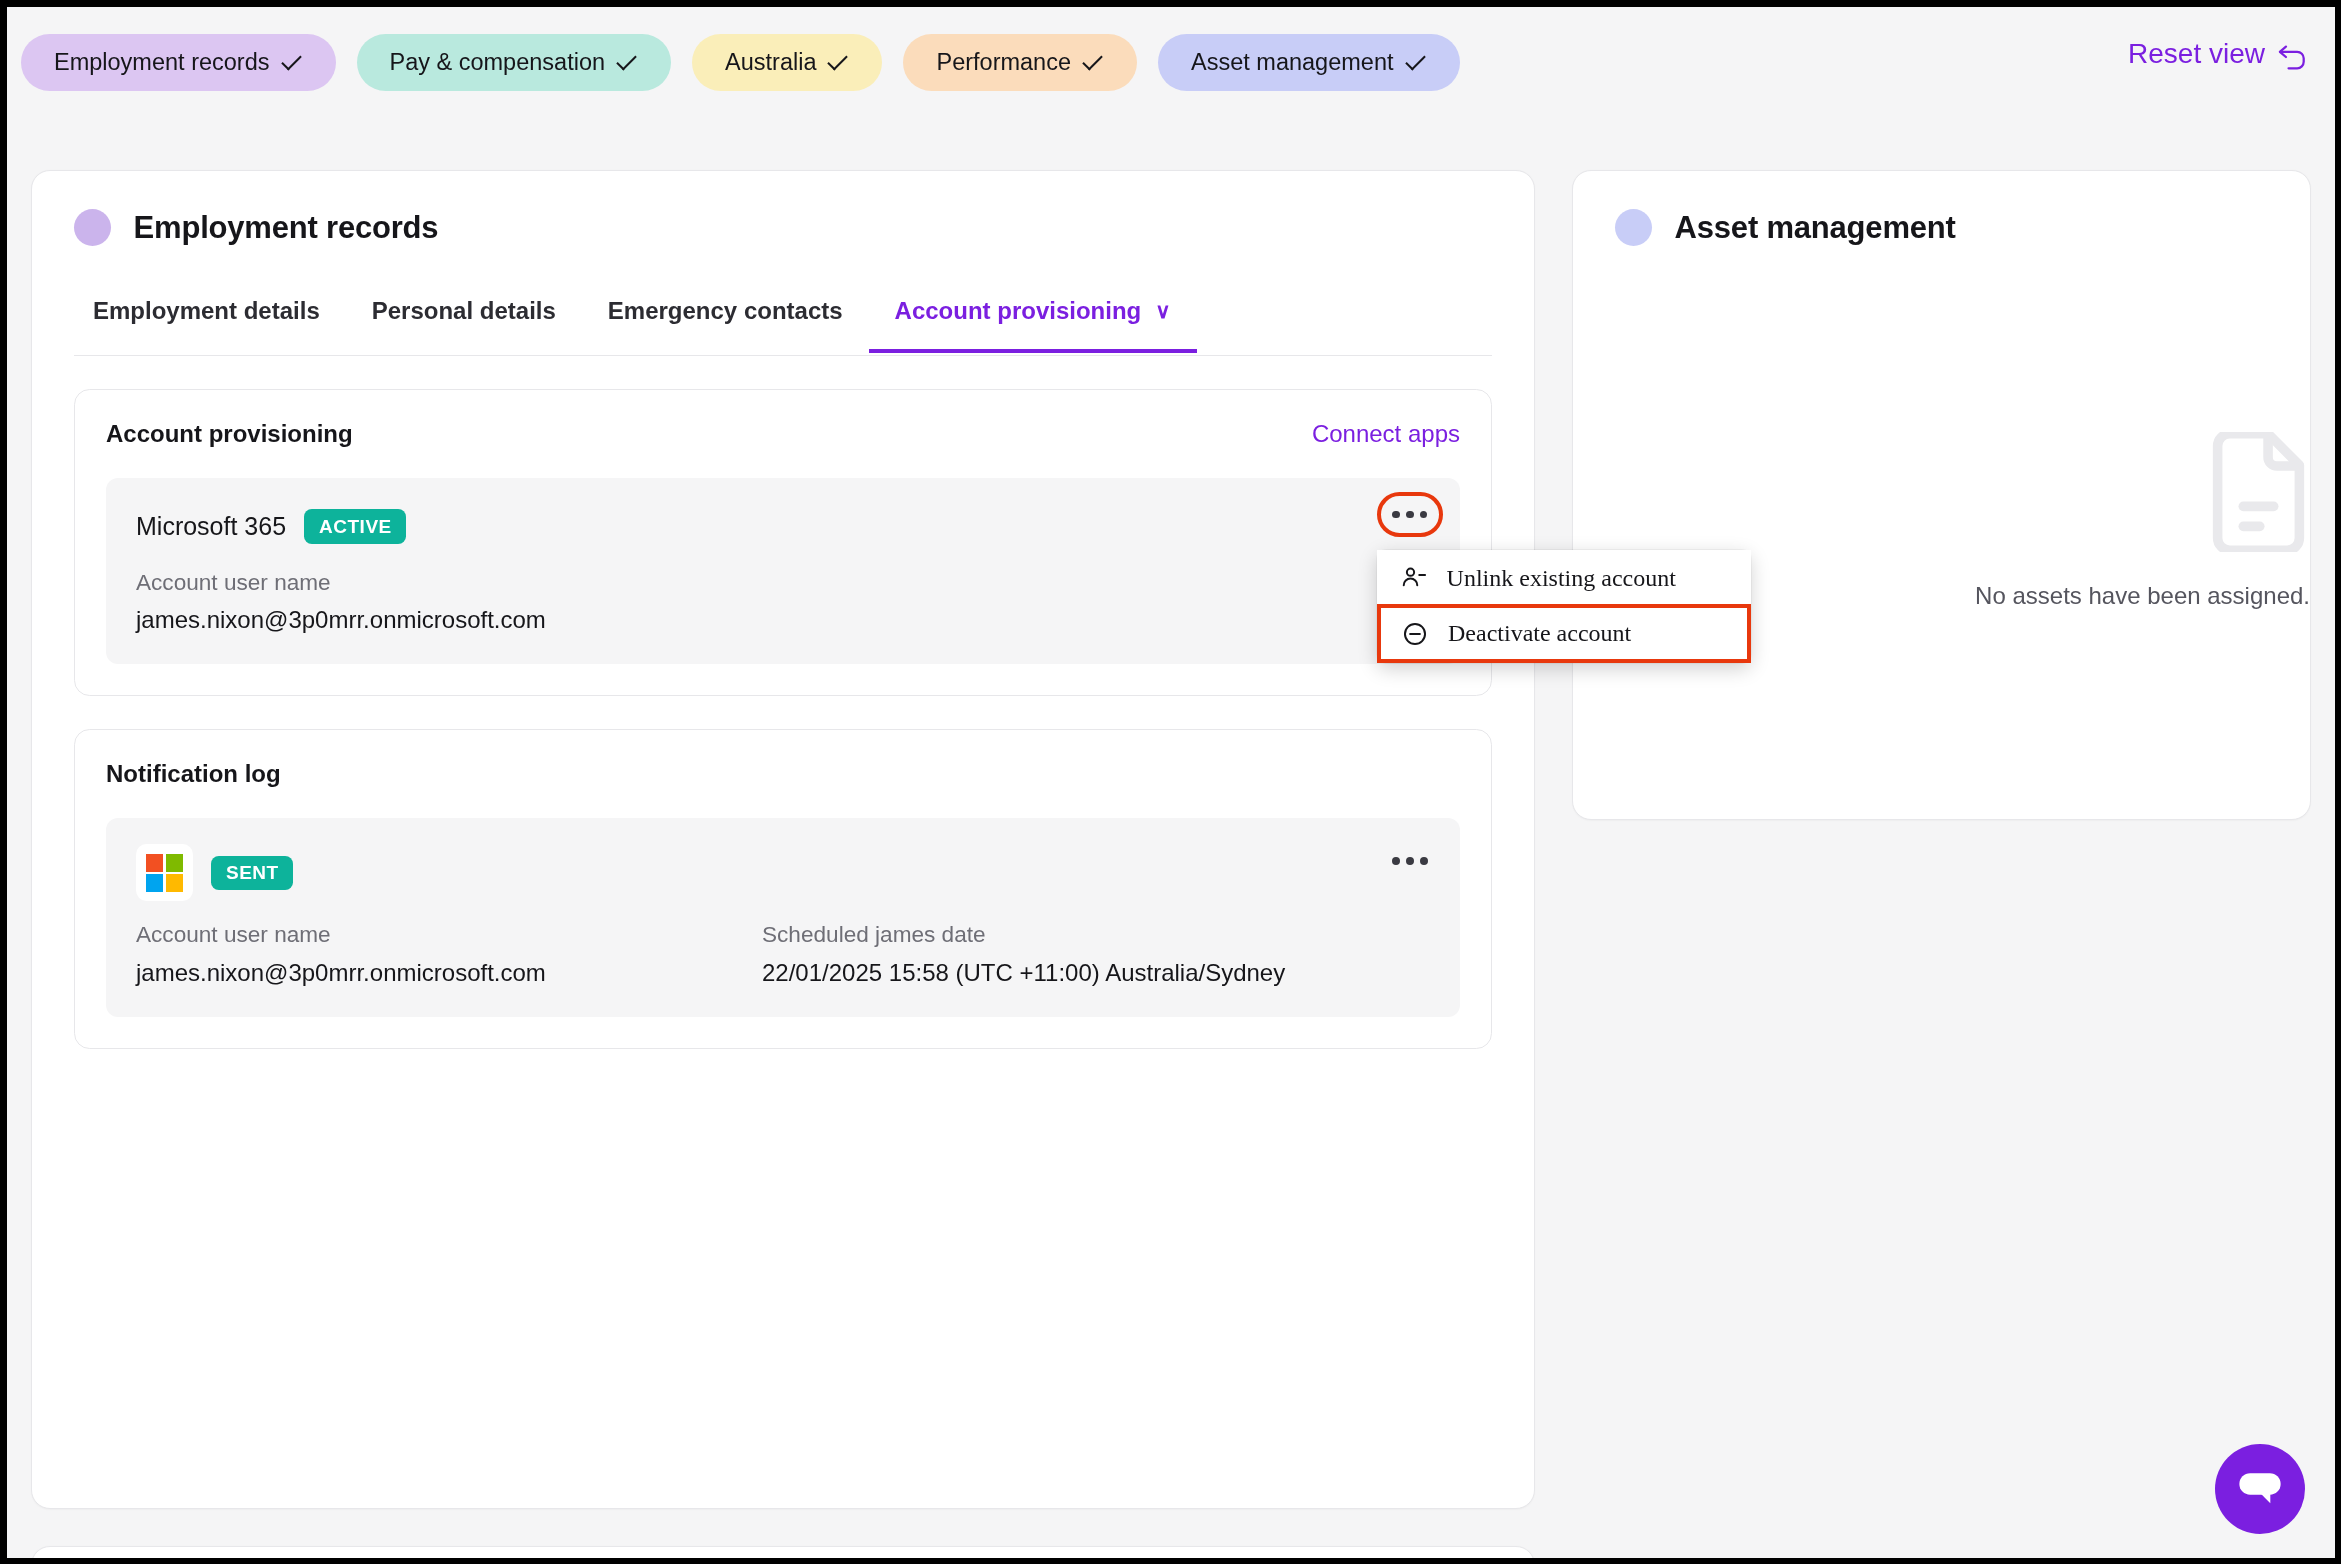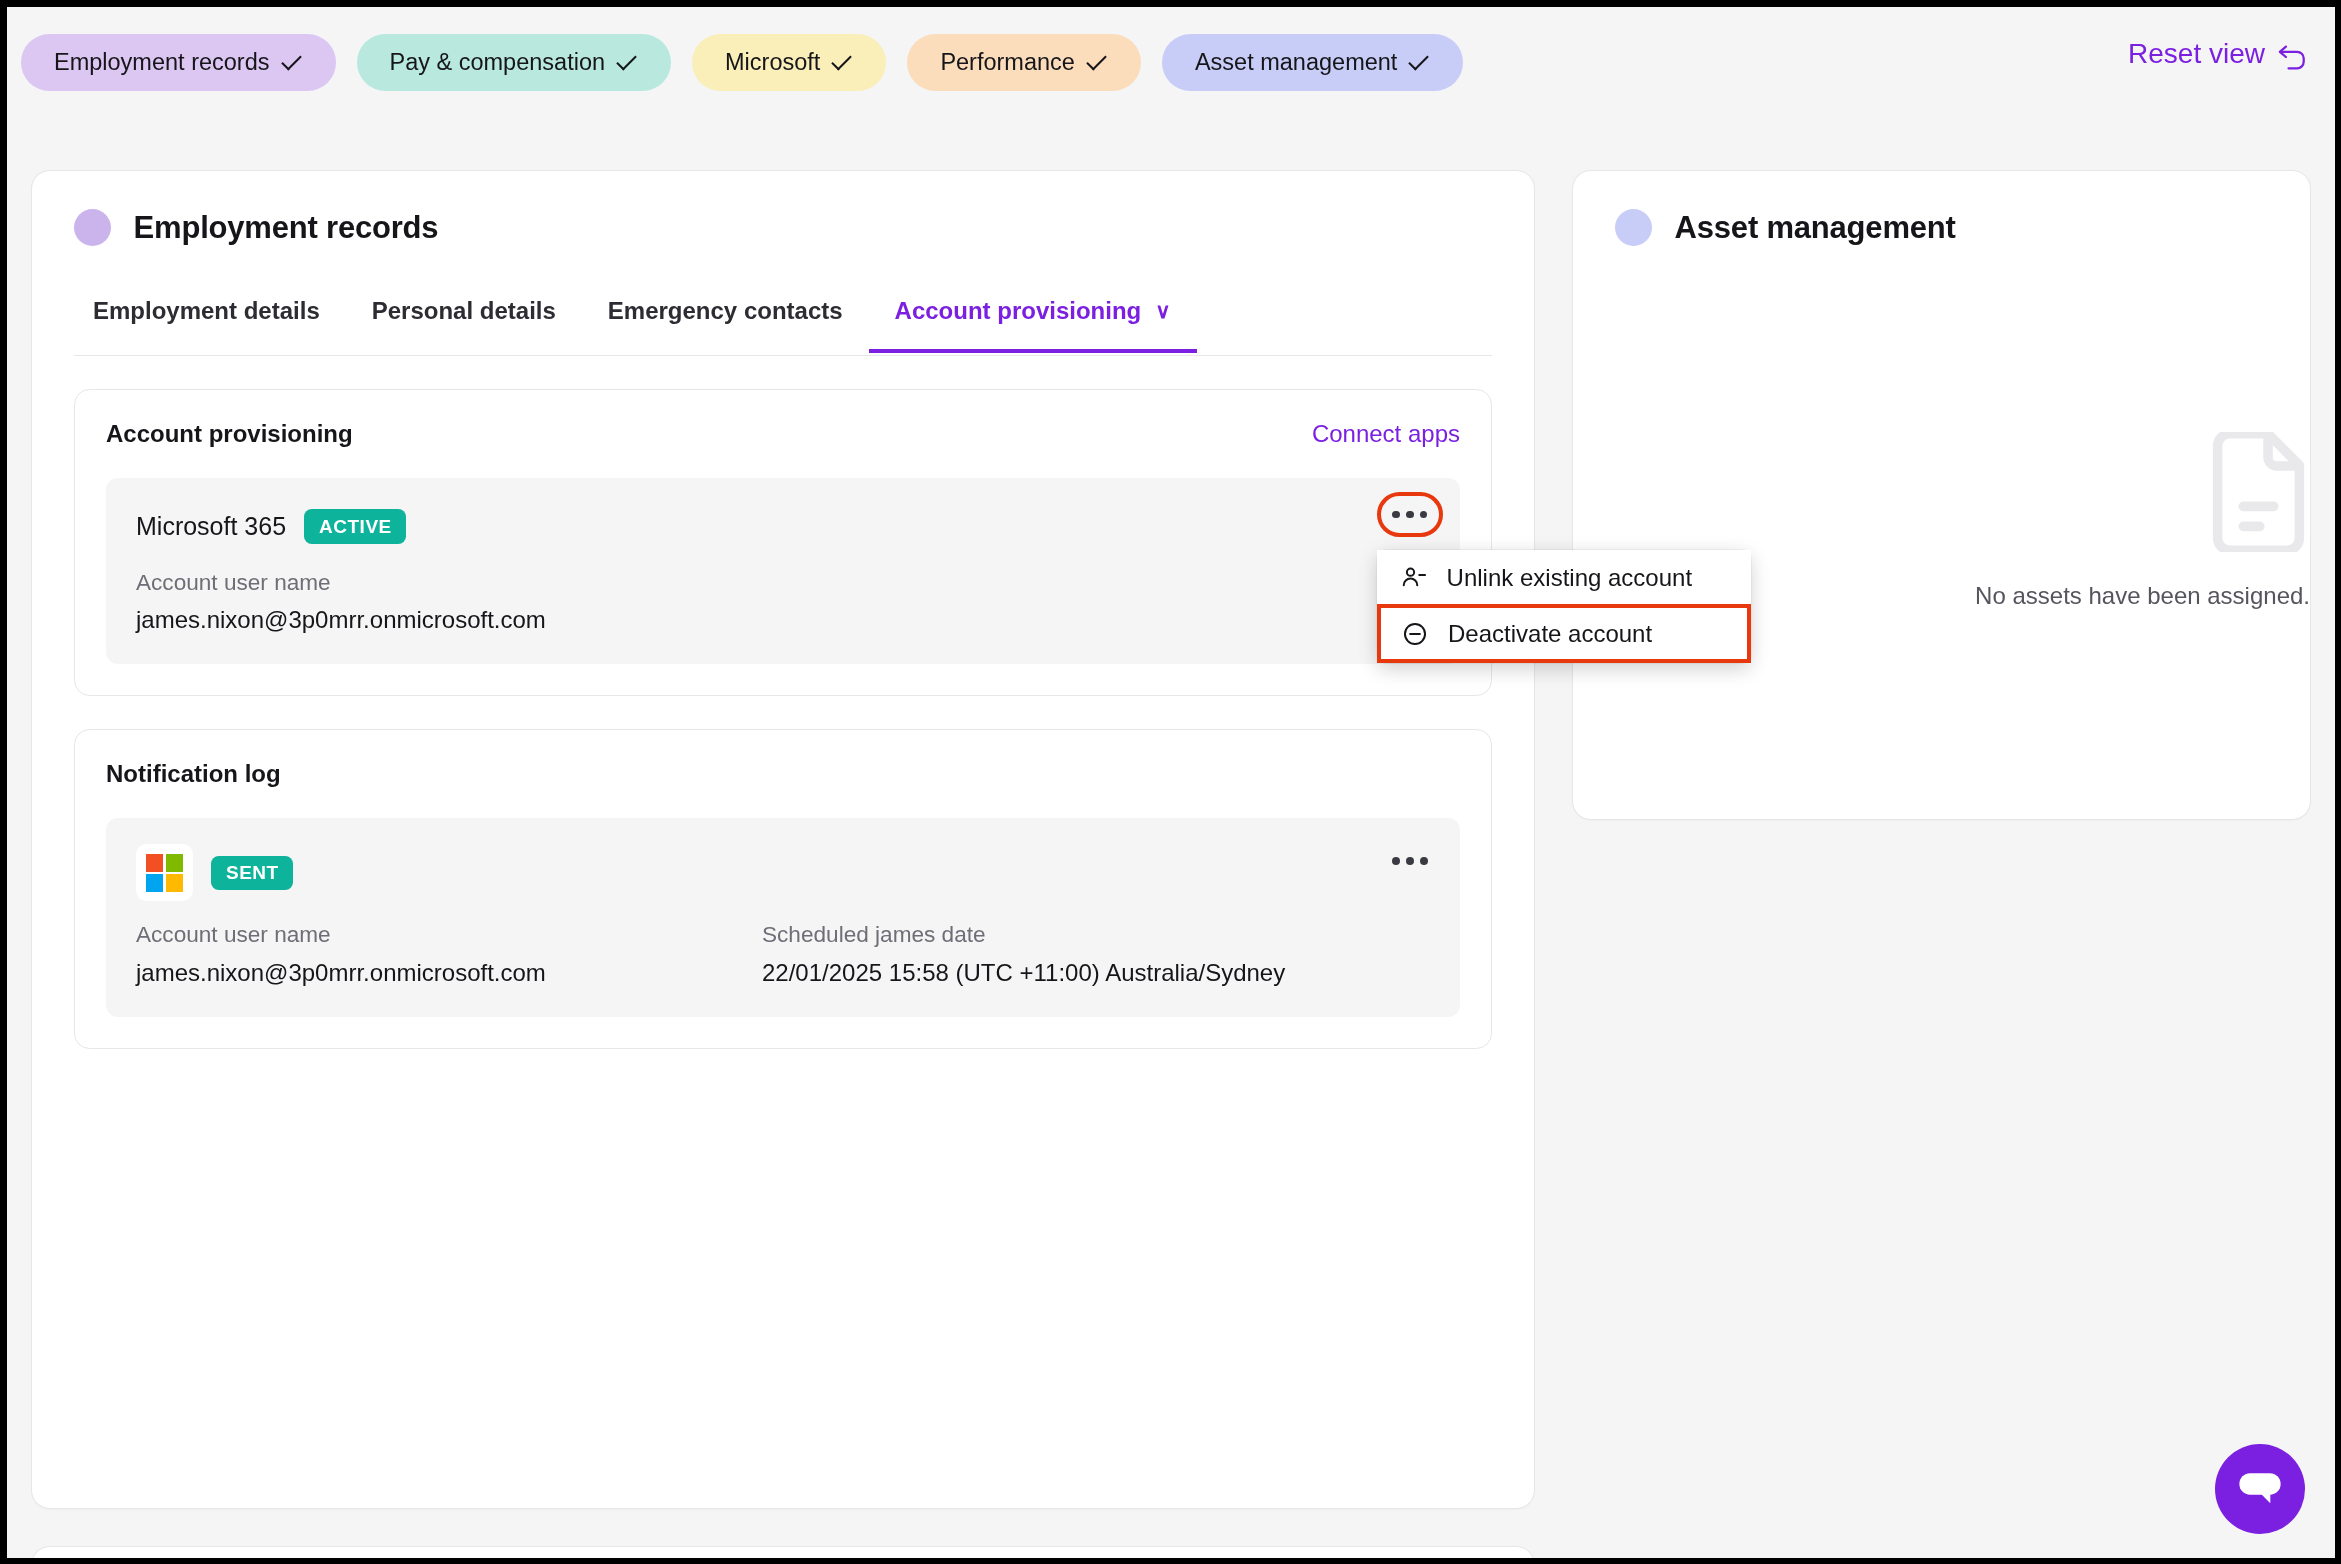--- a/index.html
+++ b/index.html
@@ -207,20 +207,21 @@
   .menu {
     position: absolute;
     left: 1370px;
     top: 543px;
     width: 374px;
     background: #ffffff;
     border-radius: 8.7px;
     box-shadow: 0 5.2px 19px rgba(0,0,0,.18), 0 0 0 0.9px rgba(0,0,0,.04);
     overflow: visible;
     z-index: 40;
+    font-family: Liberation Serif, serif;
   }
   .menu-item {
     display: flex;
     align-items: center;
     gap: 19px;
     padding: 14px 19px 14px 22.6px;
     font-size: 24px;
     color: #16161a;
     cursor: pointer;
     background: #fff;
@@ -285,21 +286,21 @@
       <span>Employment records</span>
       <span class="chk"></span>
     </div>
 
     <div class="chip" style="background:#b9e9de">
       <span>Pay &amp; compensation</span>
       <span class="chk"></span>
     </div>
 
     <div class="chip" style="background:#faeeb9">
-      <span>Microsoft</span>
+      <span>Australia</span>
       <span class="chk"></span>
     </div>
 
     <div class="chip" style="background:#fbdcbb">
       <span>Performance</span>
       <span class="chk"></span>
     </div>
 
     <div class="chip" style="background:#c8cdf7">
       <span>Asset management</span>

